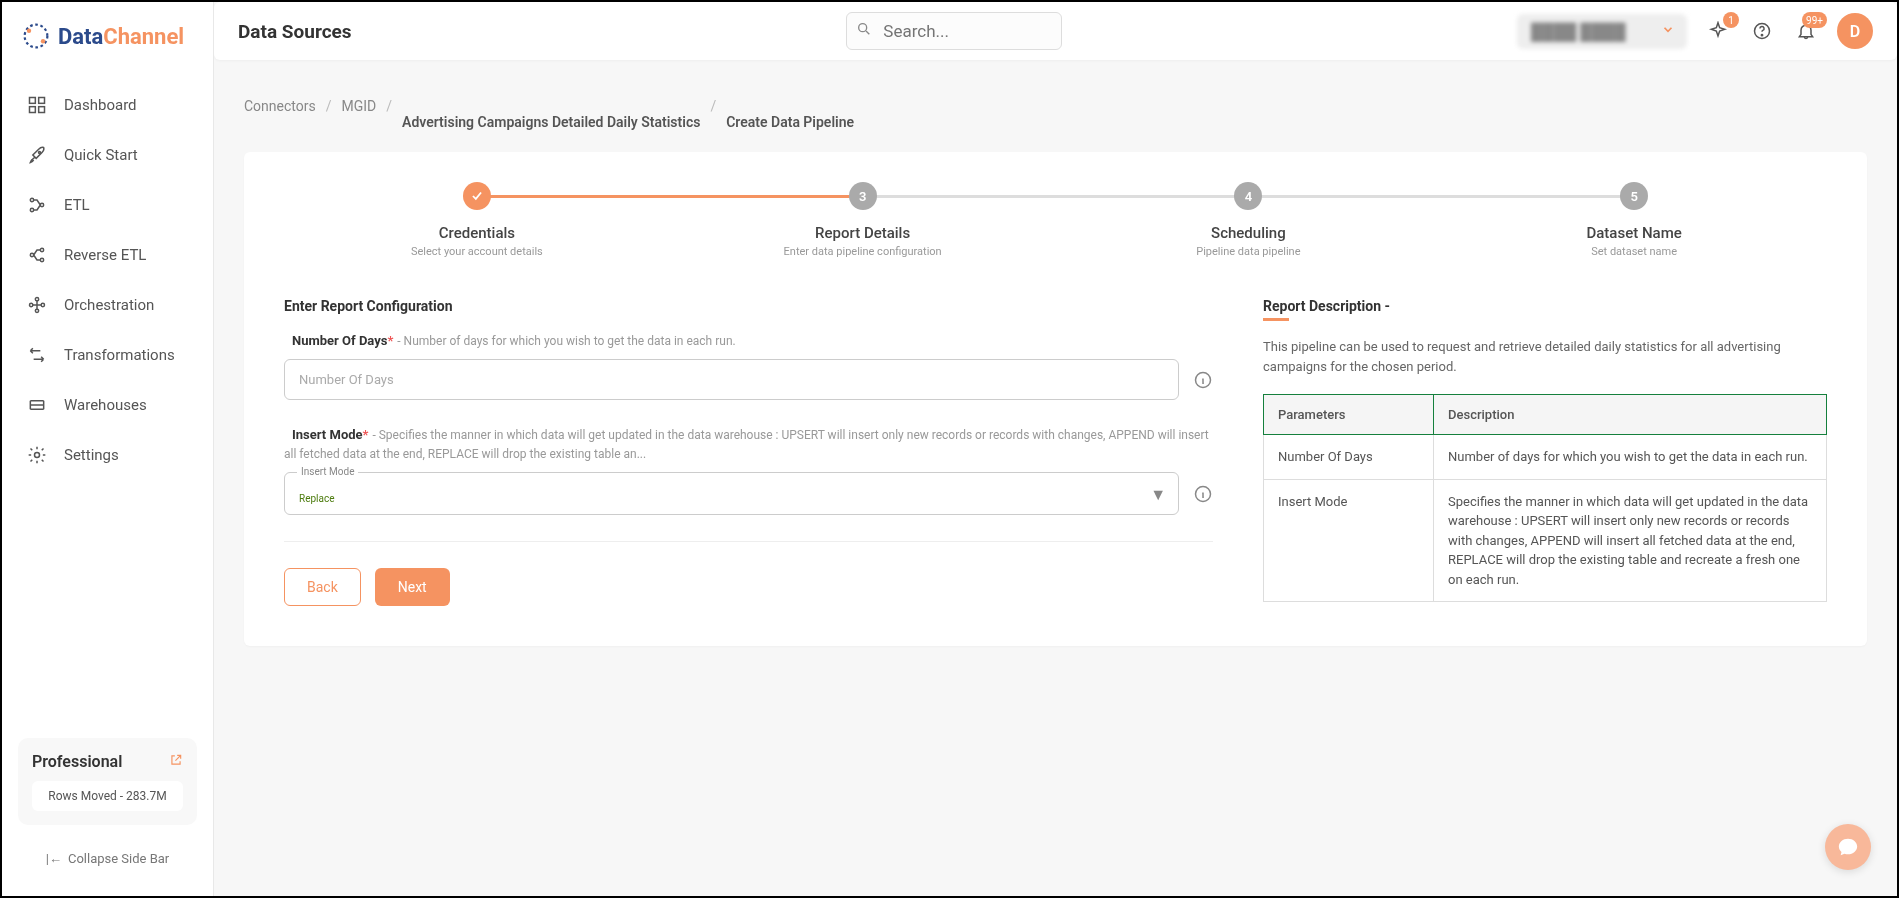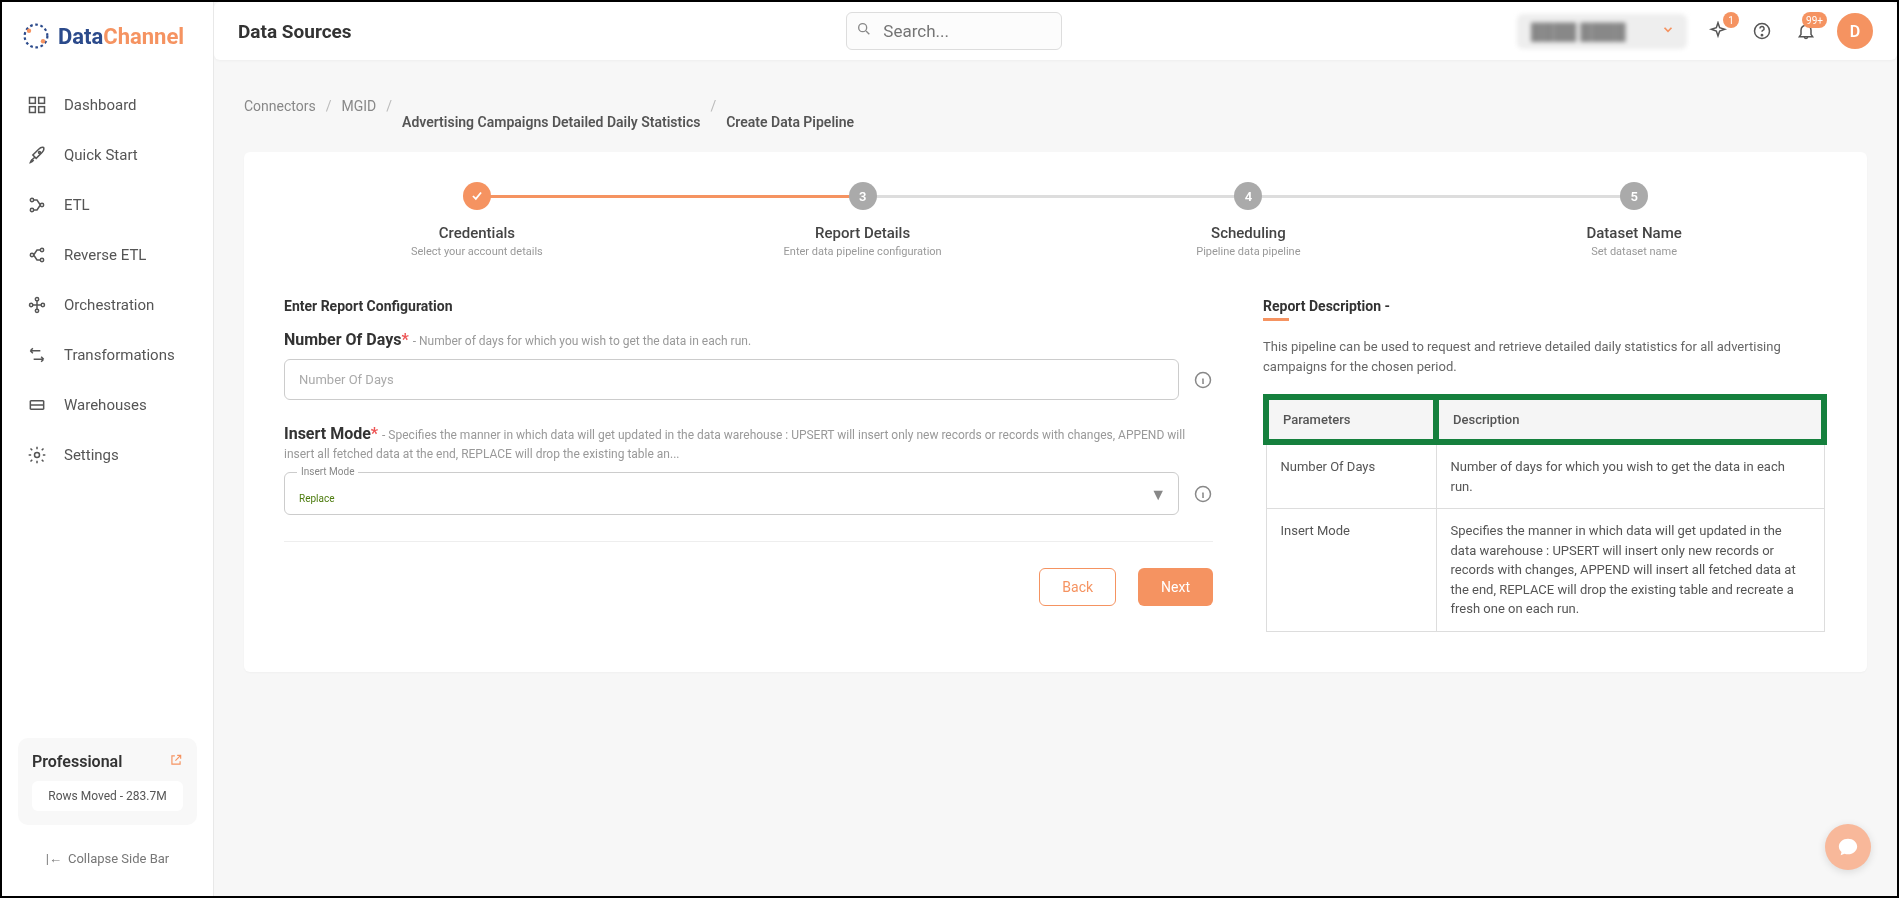--- a/index.html
+++ b/index.html
@@ -46,42 +46,42 @@
 .step.pending .step-circle { background: #aaa; }
 .step-line { position: absolute; top: 13px; left: 50%; right: -50%; height: 3px; z-index: 1; }
 .step.done .step-line, .step.line-active .step-line { background: #f59361; }
 .step.pending .step-line { background: #ddd; }
 .step-title { font-size: 15px; color: #444; font-weight: 500; }
 .step-sub { font-size: 11px; color: #999; margin-top: 3px; }
 .content-row { display: flex; gap: 50px; align-items: flex-start; }
 .form-col { flex: 1; min-width: 0; }
 .desc-col { width: 564px; }
 .section-title { font-size: 14px; font-weight: 700; color: #333; margin-bottom: 16px; }
-.field-label { font-size: 16px; font-weight: 700; color: #333; margin-bottom: 2px; }
+.field-label { font-size: 13px; font-weight: 700; color: #333; margin-bottom: 2px; margin-left: 8px; }
 .field-label .req { color: #e55; }
 .field-hint { font-size: 12px; color: #999; font-weight: 400; }
 .field-row { display: flex; align-items: center; gap: 14px; margin-bottom: 24px; margin-top: 10px; }
 .text-input { flex: 1; padding: 12px 14px; border: 1px solid #ccc; border-radius: 6px; font-size: 13px; color: #333; }
 .text-input::placeholder { color: #aaa; }
 .info-icon { width: 20px; height: 20px; color: #888; flex: 0 0 auto; }
 .info-icon svg { width: 100%; height: 100%; }
 .select-wrap { flex: 1; position: relative; border: 1px solid #ccc; border-radius: 6px; padding: 14px 14px 8px; }
 .select-floating { position: absolute; top: -7px; left: 12px; background: #fff; padding: 0 4px; font-size: 10px; color: #888; }
 .select-value { font-size: 10px; color: #4d7c0f; }
 .select-caret { position: absolute; right: 12px; top: 50%; transform: translateY(-50%); color: #888; }
 .hr { border: none; border-top: 1px solid #eee; margin: 26px 0; }
-.btn-row { display: flex; justify-content: flex-end; gap: 22px; }
+.btn-row { display: flex; justify-content: flex-start; gap: 14px; }
 .btn { padding: 10px 22px; border-radius: 6px; font-size: 14px; cursor: pointer; border: 1px solid transparent; }
 .btn-outline { background: #fff; border-color: #f59361; color: #f59361; }
 .btn-primary { background: #f59361; color: #fff; }
 .desc-title { font-size: 14px; font-weight: 700; color: #333; margin-bottom: 4px; }
 .desc-underline { width: 26px; height: 3px; background: #f59361; margin-bottom: 16px; }
 .desc-text { font-size: 13px; color: #666; line-height: 1.5; margin-bottom: 18px; }
 .param-table { width: 100%; border-collapse: collapse; border: 1px solid #ddd; font-size: 13px; }
-.param-table th { background: #f5f5f5; text-align: left; padding: 12px 14px; font-weight: 500; color: #555; border: 6px solid #15803d; }
+.param-table th { background: #f5f5f5; text-align: left; padding: 12px 14px; font-weight: 500; color: #555; border: 1px solid #15803d; }
 .param-table td { padding: 12px 14px; border: 1px solid #ddd; color: #555; vertical-align: top; line-height: 1.5; }
 .param-table tr th:first-child, .param-table tr td:first-child { width: 170px; }
 .chat-fab { position: absolute; right: 26px; bottom: 26px; width: 46px; height: 46px; border-radius: 50%; background: #f8b89a; display: flex; align-items: center; justify-content: center; box-shadow: 0 2px 8px rgba(0,0,0,0.12); cursor: pointer; }
 .chat-fab svg { width: 22px; height: 22px; fill: #fff; }
 .ellipsis2 { display: -webkit-box; -webkit-line-clamp: 2; -webkit-box-orient: vertical; overflow: hidden; }
 </style>
 </head>
 <body>
 
 <div class="layout">

